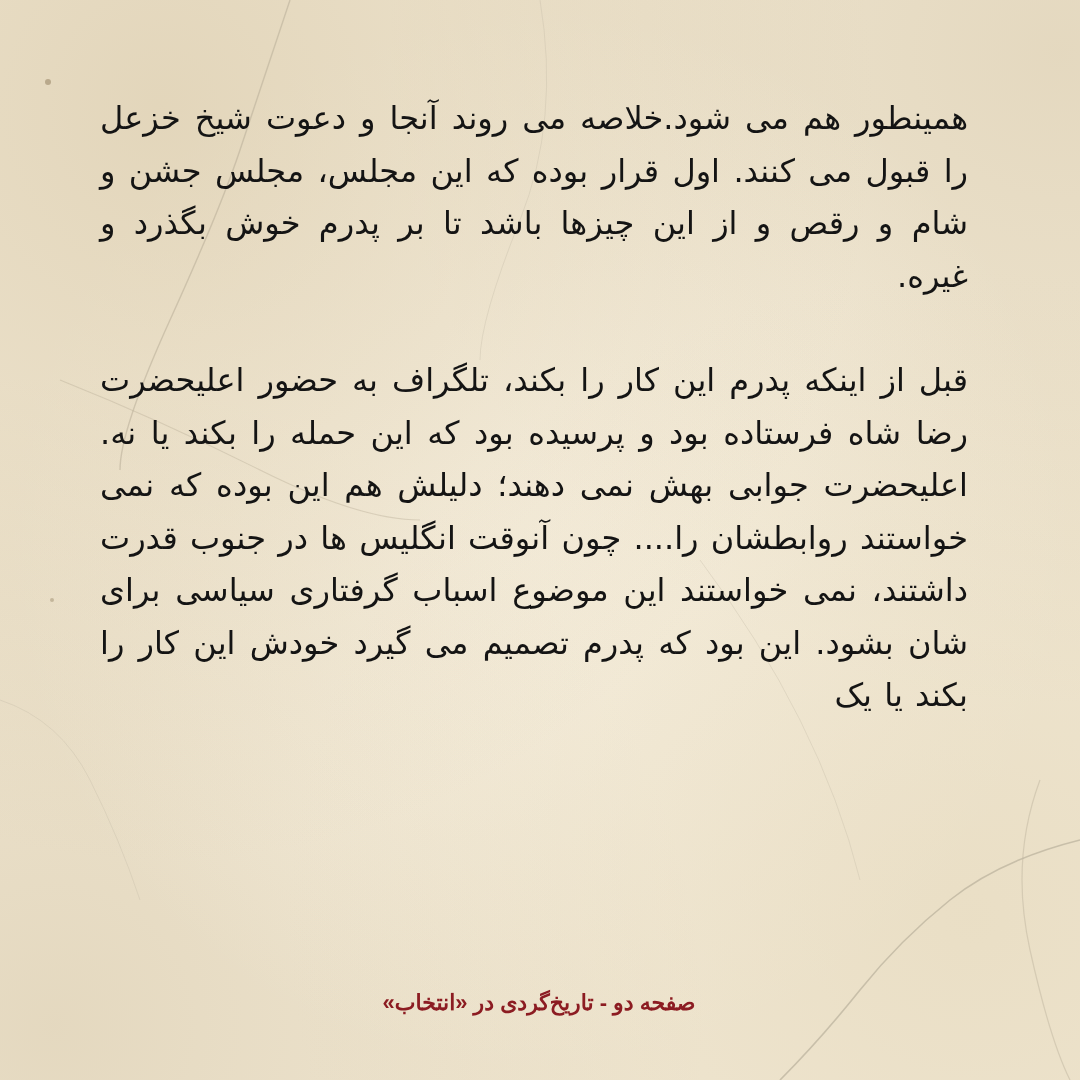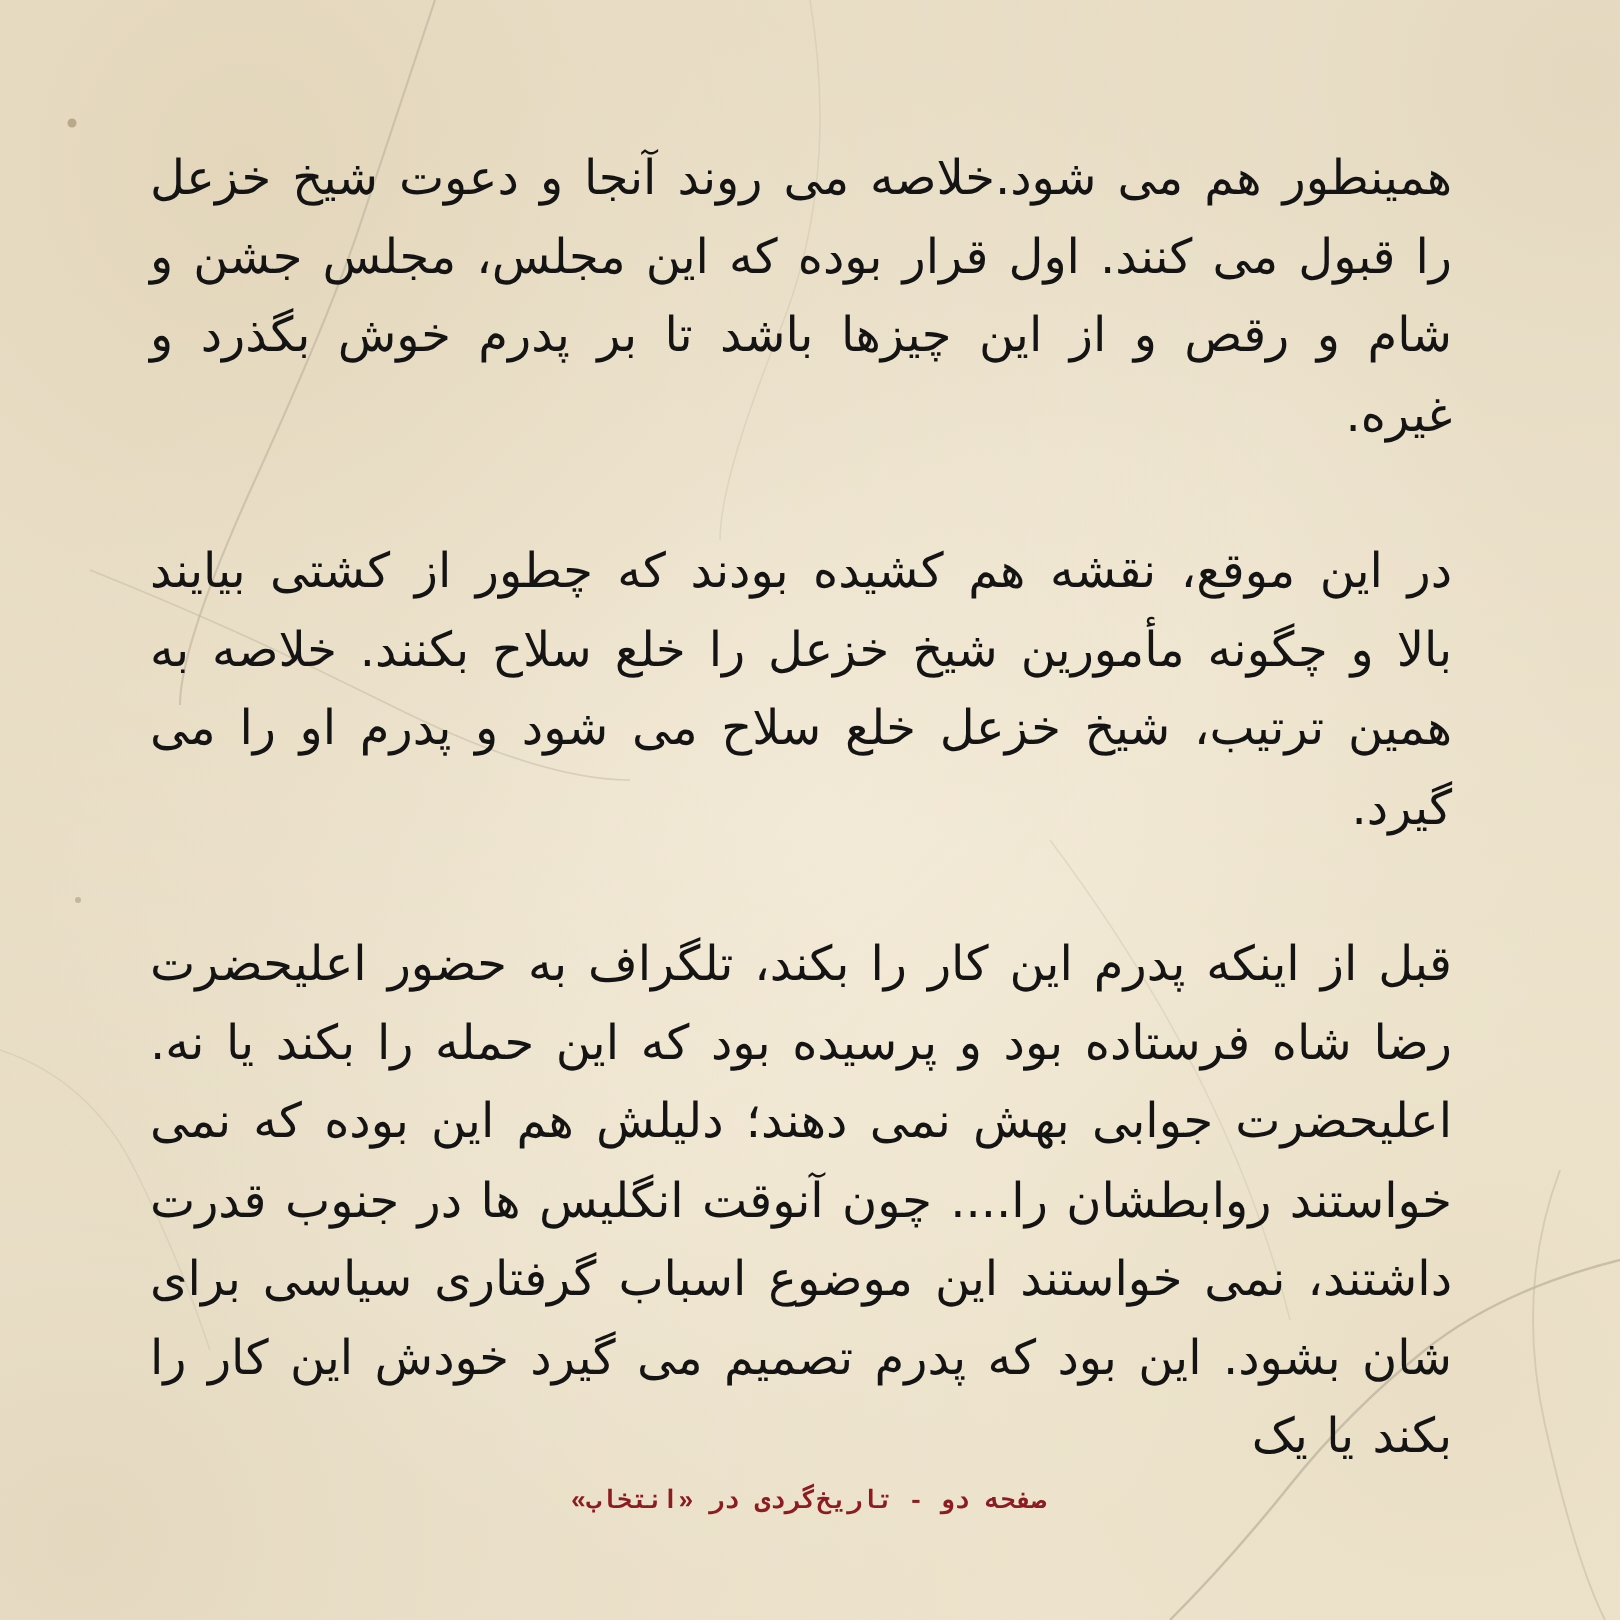--- a/index.html
+++ b/index.html
@@ -21,38 +21,37 @@
     font-family: "DejaVu Sans", sans-serif;
     color: #141414;
   }
   .para {
     font-size: 32px; line-height: 52.5px; margin: 0 12px 52px 0;
     word-spacing: 2px;
   }
   .footer {
     position: absolute; left: 0; width: 1078px; top: 990px;
     text-align: center; direction: rtl;
-    font-family: Liberation Mono, monospace; font-weight: bold;
-    font-size: 17px; color: #8c1c22;
+    font-family: Liberation Sans, sans-serif; font-weight: bold;
+    font-size: 22px; color: #8c1c22;
   }
 </style>
 </head>
 <body>
 
 <svg class="crack" width="1080" height="1080" viewBox="0 0 1080 1080">
   <path d="M290 0 Q260 90 240 150 T170 320 T120 470" stroke="#b8ad98" stroke-width="1.4" fill="none" opacity="0.55"></path>
   <path d="M60 380 Q160 420 260 470 T420 520" stroke="#bcb19c" stroke-width="1.1" fill="none" opacity="0.45"></path>
   <path d="M1080 840 Q1000 860 950 900 T860 990 T780 1080" stroke="#b0a894" stroke-width="1.6" fill="none" opacity="0.6"></path>
   <path d="M1040 780 Q1010 860 1030 950 T1070 1080" stroke="#c0b6a0" stroke-width="1.2" fill="none" opacity="0.5"></path>
   <path d="M540 0 Q560 120 520 220 T480 360" stroke="#c4baa6" stroke-width="1" fill="none" opacity="0.35"></path>
   <path d="M700 560 Q760 640 800 720 T860 880" stroke="#c4baa6" stroke-width="1" fill="none" opacity="0.35"></path>
   <path d="M0 700 Q60 720 90 780 T140 900" stroke="#c4baa6" stroke-width="1" fill="none" opacity="0.35"></path>
   <circle cx="48" cy="82" r="3" fill="#8d7a5a" opacity="0.5"></circle>
   <circle cx="52" cy="600" r="2" fill="#8d7a5a" opacity="0.4"></circle>
 </svg>
 
 <div class="page">
   <p class="para">همینطور هم می شود.خلاصه می روند آنجا و دعوت شیخ خزعل را قبول می کنند. اول قرار بوده که این مجلس، مجلس جشن و شام و رقص و از این چیزها باشد تا بر پدرم خوش بگذرد و غیره.</p>
-  <p class="para">در این موقع، نقشه هم کشیده بودند که چطور از کشتی بیایند بالا و چگونه مأمورین شیخ خزعل را خلع سلاح بکنند. خلاصه به همین ترتیب، شیخ خزعل خلع سلاح می شود و پدرم او را می گیرد.</p>
   <p class="para">قبل از اینکه پدرم این کار را بکند، تلگراف به حضور اعلیحضرت رضا شاه فرستاده بود و پرسیده بود که این حمله را بکند یا نه. اعلیحضرت جوابی بهش نمی دهند؛ دلیلش هم این بوده که نمی خواستند روابطشان را.... چون آنوقت انگلیس ها در جنوب قدرت داشتند، نمی خواستند این موضوع اسباب گرفتاری سیاسی برای شان بشود. این بود که پدرم تصمیم می گیرد خودش این کار را بکند یا یک</p>
 </div>
 
 <div class="footer">صفحه دو - تاریخ‌گردی در «انتخاب»</div>
 
 </body></html>

